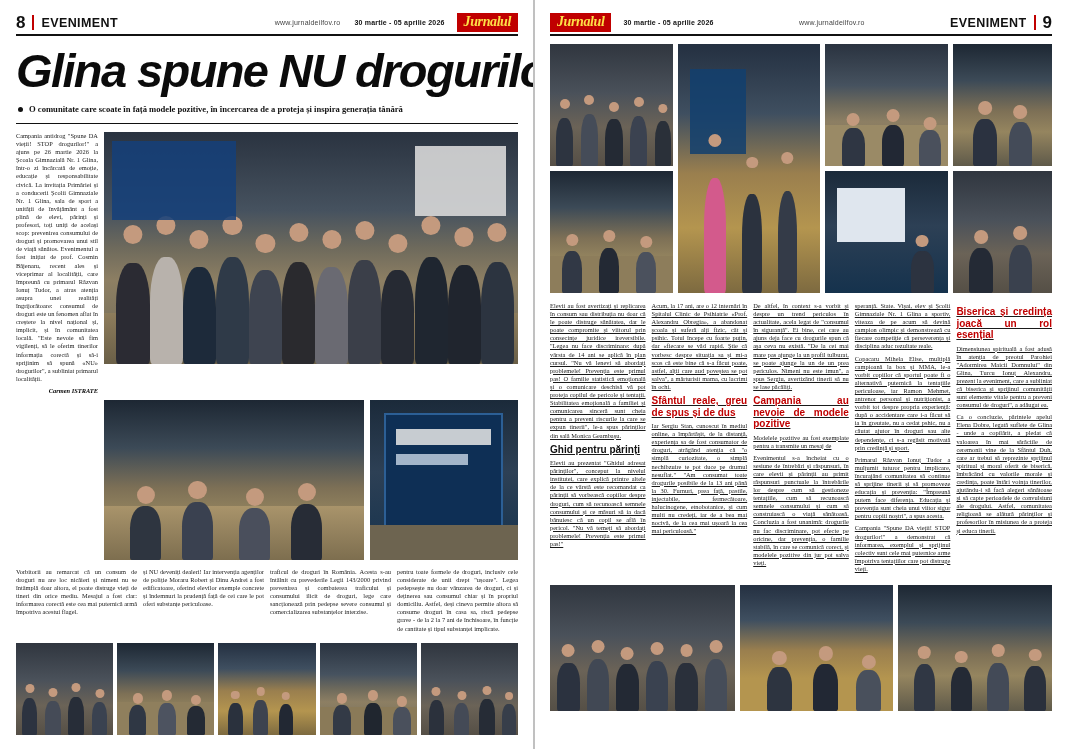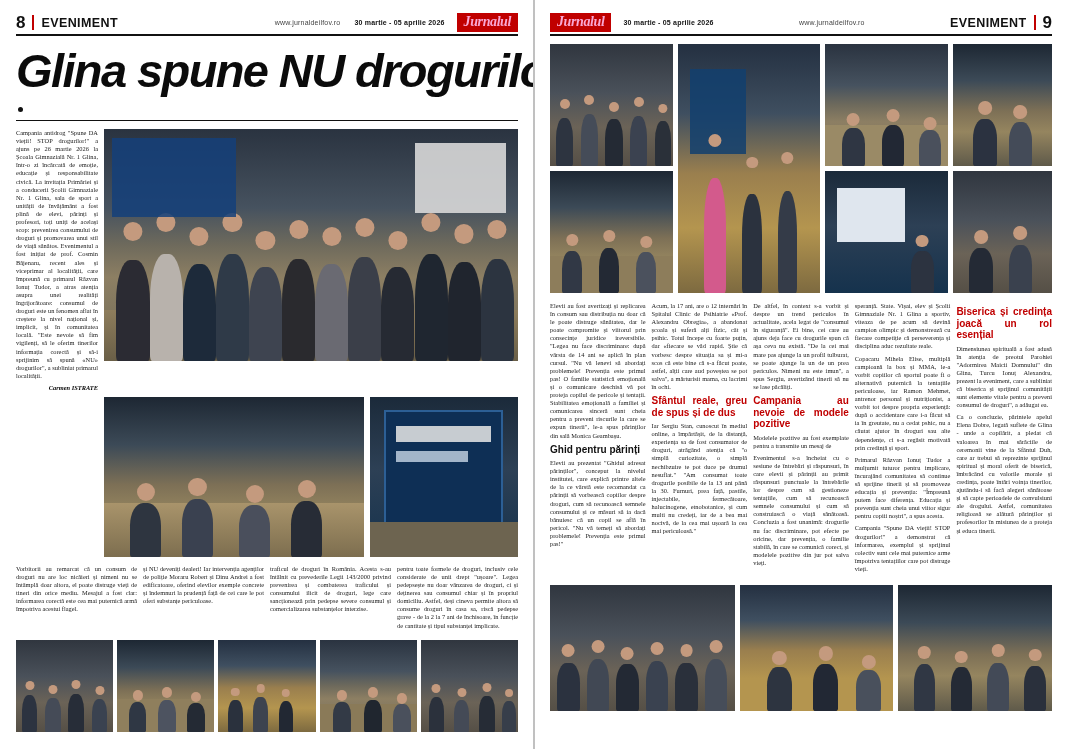--- a/index.html
+++ b/index.html
@@ -19,21 +19,21 @@
 
   
   .hdr { display:flex; align-items:center; height:22px; border-bottom:2px solid #111; padding-bottom:3px; }
   .pagenum { font-family:"Liberation Sans", sans-serif; font-weight:bold; font-size:17px; color:#111; }
   .vbar { width:2px; height:15px; background:#c00000; margin:0 7px; }
   .sect { font-family:"Liberation Sans", sans-serif; font-weight:bold; font-size:12.5px; letter-spacing:0.4px; color:#111; }
   .hdr .spacer { flex:1; }
   .url { font-family:"Liberation Sans", sans-serif; font-size:7px; color:#444; letter-spacing:0.2px; }
   .dates { font-family:"Liberation Sans", sans-serif; font-size:7px; font-weight:bold; color:#111; letter-spacing:0.2px; margin-left:14px; }
   .masthead {
-    background:#c00000; color:#f9a8d4; font-family:"Liberation Serif", serif;
+    background:#c00000; color:#fde047; font-family:"Liberation Serif", serif;
     font-weight:bold; font-style:italic; font-size:14px; padding:1px 7px 2px 7px;
     margin-left:12px; letter-spacing:-0.4px;
   }
   .masthead-r { margin-left:0; margin-right:12px; }
 
   
   .headline {
     font-family:"Liberation Sans", sans-serif;
     font-weight:bold; font-style:italic;
     font-size:47px; line-height:50px; letter-spacing:-1.6px;
@@ -83,21 +83,21 @@
 
   
   .flexrow { display:flex; gap:6px; }
   .cols4 { display:flex; gap:6px; }
   .cols4 > div { flex:1; }
 
   .thumbrow { display:flex; gap:4px; margin-top:6px; }
   .thumbrow .photo { flex:1; height:92px; }
 
   .rt-cols { display:flex; gap:6px; }
-  .rt-cols > div { flex:1; }
+  .rt-cols > div { flex:1;text-decoration:underline; }
 </style>
 </head>
 <body>
 
 <div class="spread">
 
   <div class="page page-left">
 
     <div class="hdr">
       <span class="pagenum">8</span>
@@ -107,20 +107,21 @@
       <span class="url">www.jurnaldeilfov.ro</span>
       <span class="dates">30 martie - 05 aprilie 2026</span>
       <span class="masthead">Jurnalul</span>
     </div>
 
     <div class="headline">Glina spune NU drogurilor!</div>
 
     <div class="subs">
       <div class="sub-line">
         <span class="bullet"></span>
+        <span>O comunitate care scoate în față modele pozitive, în încercarea de a proteja și inspira generația tânără</span>
       </div>
     </div>
     <div class="rule"></div>
 
     <div class="flexrow">
       <div style="width:82px;">
         <div class="col-text">
           <p>Campania antidrog "Spune DA vieții! STOP drogurilor!" a ajuns pe 26 martie 2026 la Școala Gimnazială Nr. 1 Glina, într-o zi încărcată de emoție, educație și responsabilitate civică. La invitația Primăriei și a conducerii Școlii Gimnaziale Nr. 1 Glina, sala de sport a unității de învățământ a fost plină de elevi, părinți și profesori, toți uniți de același scop: prevenirea consumului de droguri și promovarea unui stil de viață sănătos. Evenimentul a fost inițiat de prof. Cosmin Băjenaru, recent ales și viceprimar al localității, care împreună cu primarul Răzvan Ionuț Tudor, a atras atenția asupra unei realități îngrijorătoare: consumul de droguri este un fenomen aflat în creștere la nivel național și, implicit, și în comunitatea locală. "Este nevoie să fim vigilenți, să le oferim tinerilor informația corectă și să-i sprijinim să spună «NU» drogurilor", a subliniat primarul localității.</p>
         </div>
         <div class="drop-sig">Carmen ISTRATE</div>

